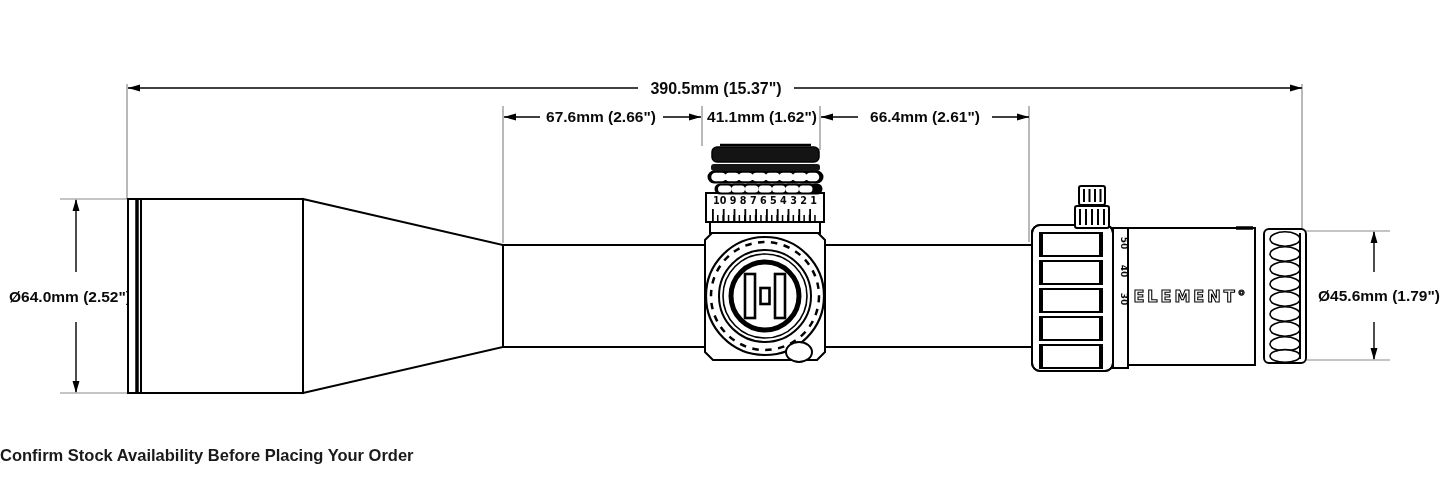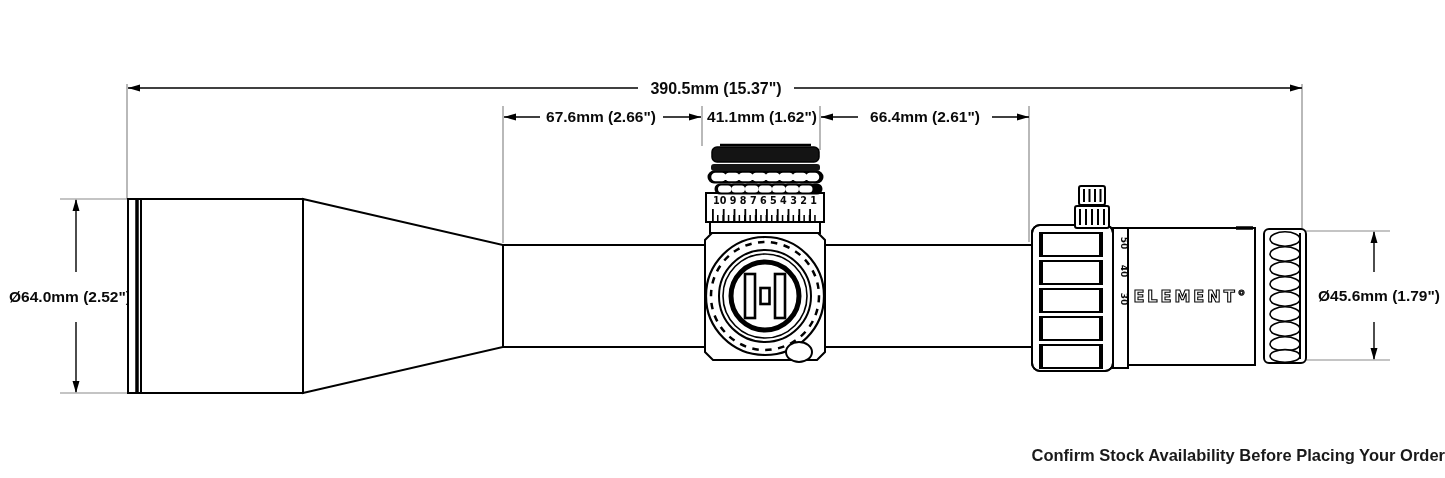--- a/index.html
+++ b/index.html
@@ -5,21 +5,21 @@
   html,body{margin:0;padding:0;background:#ffffff;}
   .stage{position:relative;width:1445px;height:478px;background:#fff;
          font-family:"Liberation Sans",sans-serif;}
   svg{display:block;}
   .dim-text{font-family:"Liberation Sans",sans-serif;font-weight:700;font-size:16px;fill:#0a0a0a;}
   .dim-text-sm{font-family:"Liberation Sans",sans-serif;font-weight:700;font-size:15.5px;fill:#0a0a0a;}
   .scale-text{font-family:"DejaVu Sans",sans-serif;font-weight:700;font-size:10.5px;fill:#0a0a0a;}
   .mag-text{font-family:"DejaVu Sans",sans-serif;font-weight:700;font-size:9px;fill:#0a0a0a;}
   .brand-text{font-family:"DejaVu Sans",sans-serif;font-weight:700;font-size:16px;
               letter-spacing:3px;fill:#ffffff;stroke:#000;stroke-width:1.1px;}
-  .caption{position:absolute;left:0;right:0;top:446px;text-align:right;
+  .caption{position:absolute;left:0;right:0;top:446px;text-align:left;
            font-weight:700;font-size:16.5px;color:#1a1a1a;}
 </style>
 </head>
 <body>
 
 <div class="stage">
 <svg width="1445" height="478" viewBox="0 0 1445 478" xmlns="http://www.w3.org/2000/svg">
 
   <g stroke="#8a8a8a" stroke-width="1.2">
     <line x1="127" y1="84" x2="127" y2="199"></line>

